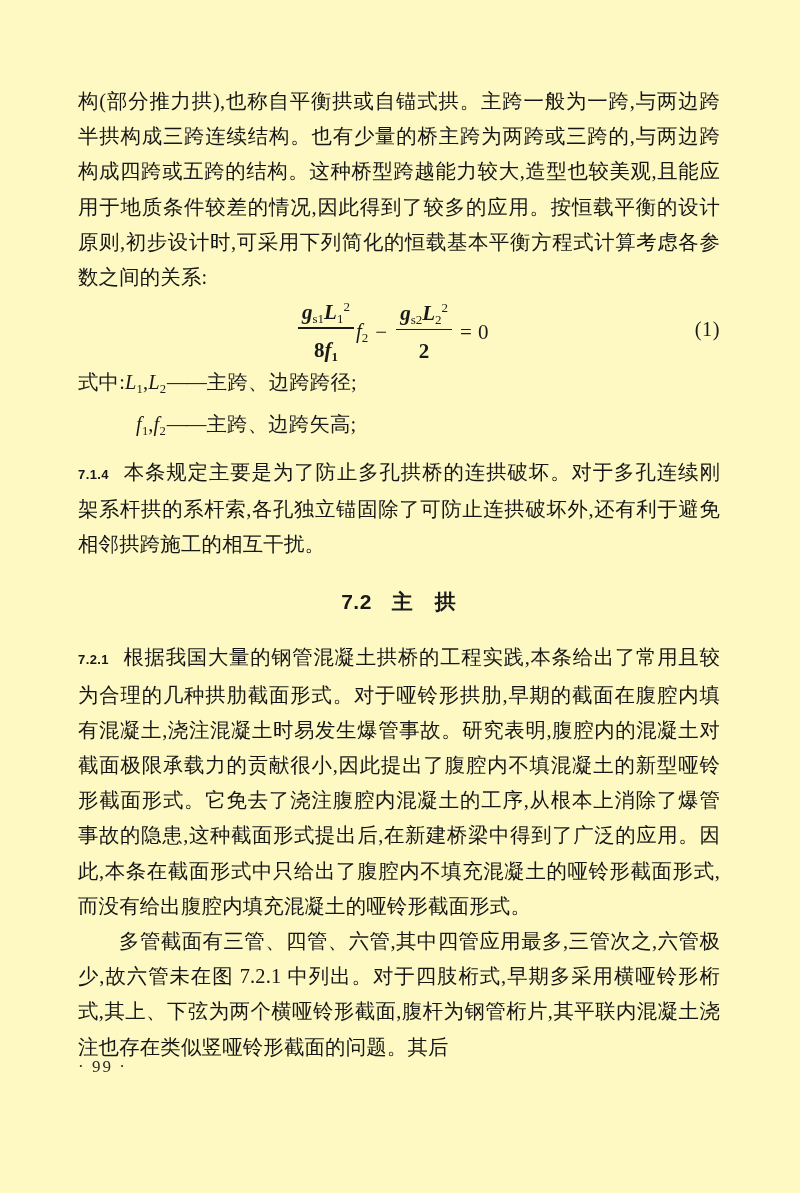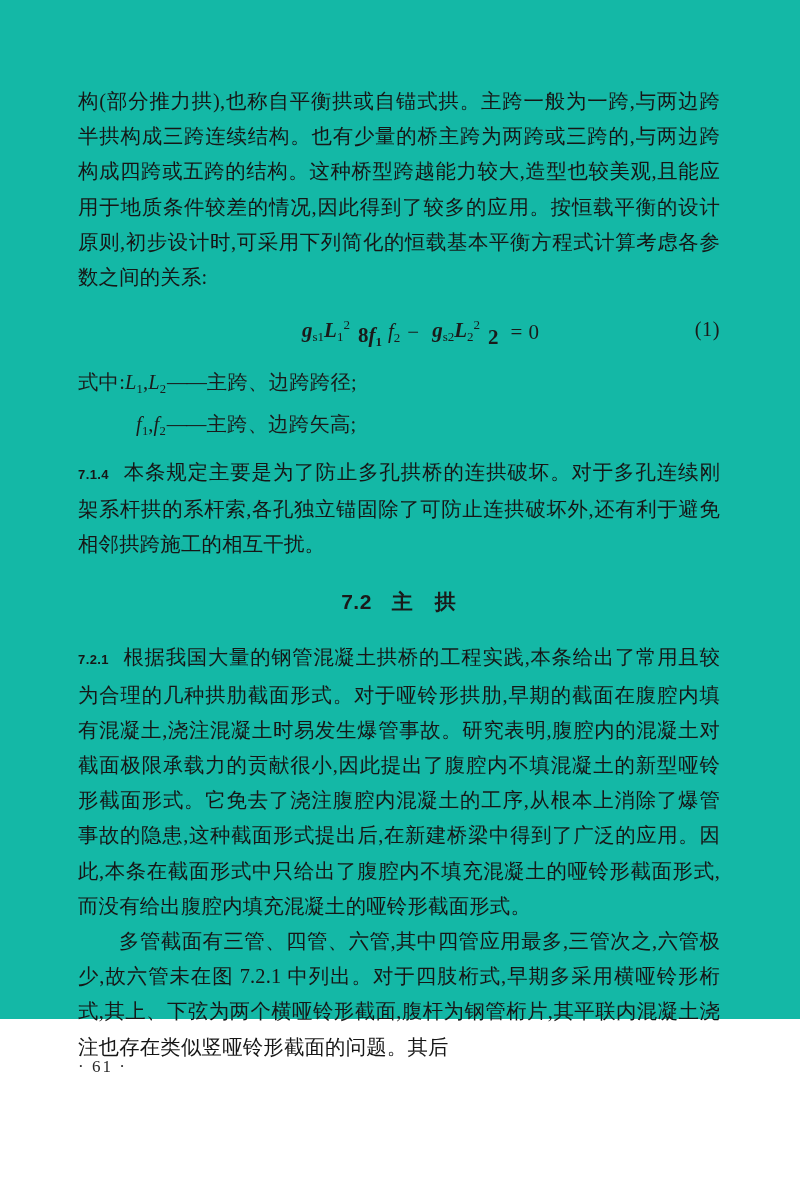--- a/index.html
+++ b/index.html
@@ -13,22 +13,22 @@
     position: relative;
     font-family: "Liberation Serif", "DejaVu Serif", serif;
     color: #1a1a1a;
     overflow: hidden;
   }
 
   #page {
     position: absolute;
     left: 0; top: 0;
     width: 800px;
-    height: 1019px;
-    background: #14b8a6;
+    height: 1193px;
+    background: #fef9c3;
   }
 
   .content {
     position: absolute;
     left: 78px;
     top: 84px;
     width: 642px;
   }
 
   
@@ -71,20 +71,21 @@
   }
   .eqnum {
     position: absolute;
     right: 0;
     top: 17px;
     font-size: 20.4px;
     letter-spacing: 0.5px;
   }
   .frac {
     display: inline-flex;
+    flex-direction: column;
     align-items: center;
     vertical-align: middle;
     margin: 0 2px;
   }
   .frac .num {
     padding: 0 4px 1px 4px;
     line-height: 1.15;
     white-space: nowrap;
   }
   .frac .bar {
@@ -189,15 +190,15 @@
     <div class="heading">
       <span class="hnum">7.2</span><span class="htext">主拱</span>
     </div>
 
     <p class="para"><span class="seclabel">7.2.1</span><span>根据我国大量的钢管混凝土拱桥的工程实践,本条给出了常用且较为合理的几种拱肋截面形式。对于哑铃形拱肋,早期的截面在腹腔内填有混凝土,浇注混凝土时易发生爆管事故。研究表明,腹腔内的混凝土对截面极限承载力的贡献很小,因此提出了腹腔内不填混凝土的新型哑铃形截面形式。它免去了浇注腹腔内混凝土的工序,从根本上消除了爆管事故的隐患,这种截面形式提出后,在新建桥梁中得到了广泛的应用。因此,本条在截面形式中只给出了腹腔内不填充混凝土的哑铃形截面形式,而没有给出腹腔内填充混凝土的哑铃形截面形式。</span></p>
 
     <p class="para indented">多管截面有三管、四管、六管,其中四管应用最多,三管次之,六管极少,故六管未在图 7.2.1 中列出。对于四肢桁式,早期多采用横哑铃形桁式,其上、下弦为两个横哑铃形截面,腹杆为钢管桁片,其平联内混凝土浇注也存在类似竖哑铃形截面的问题。其后</p>
 
   </div>
 
-  <div class="footer">· 61 ·</div>
+  <div class="footer">· 99 ·</div>
 
 </div>
 
 </body></html>

